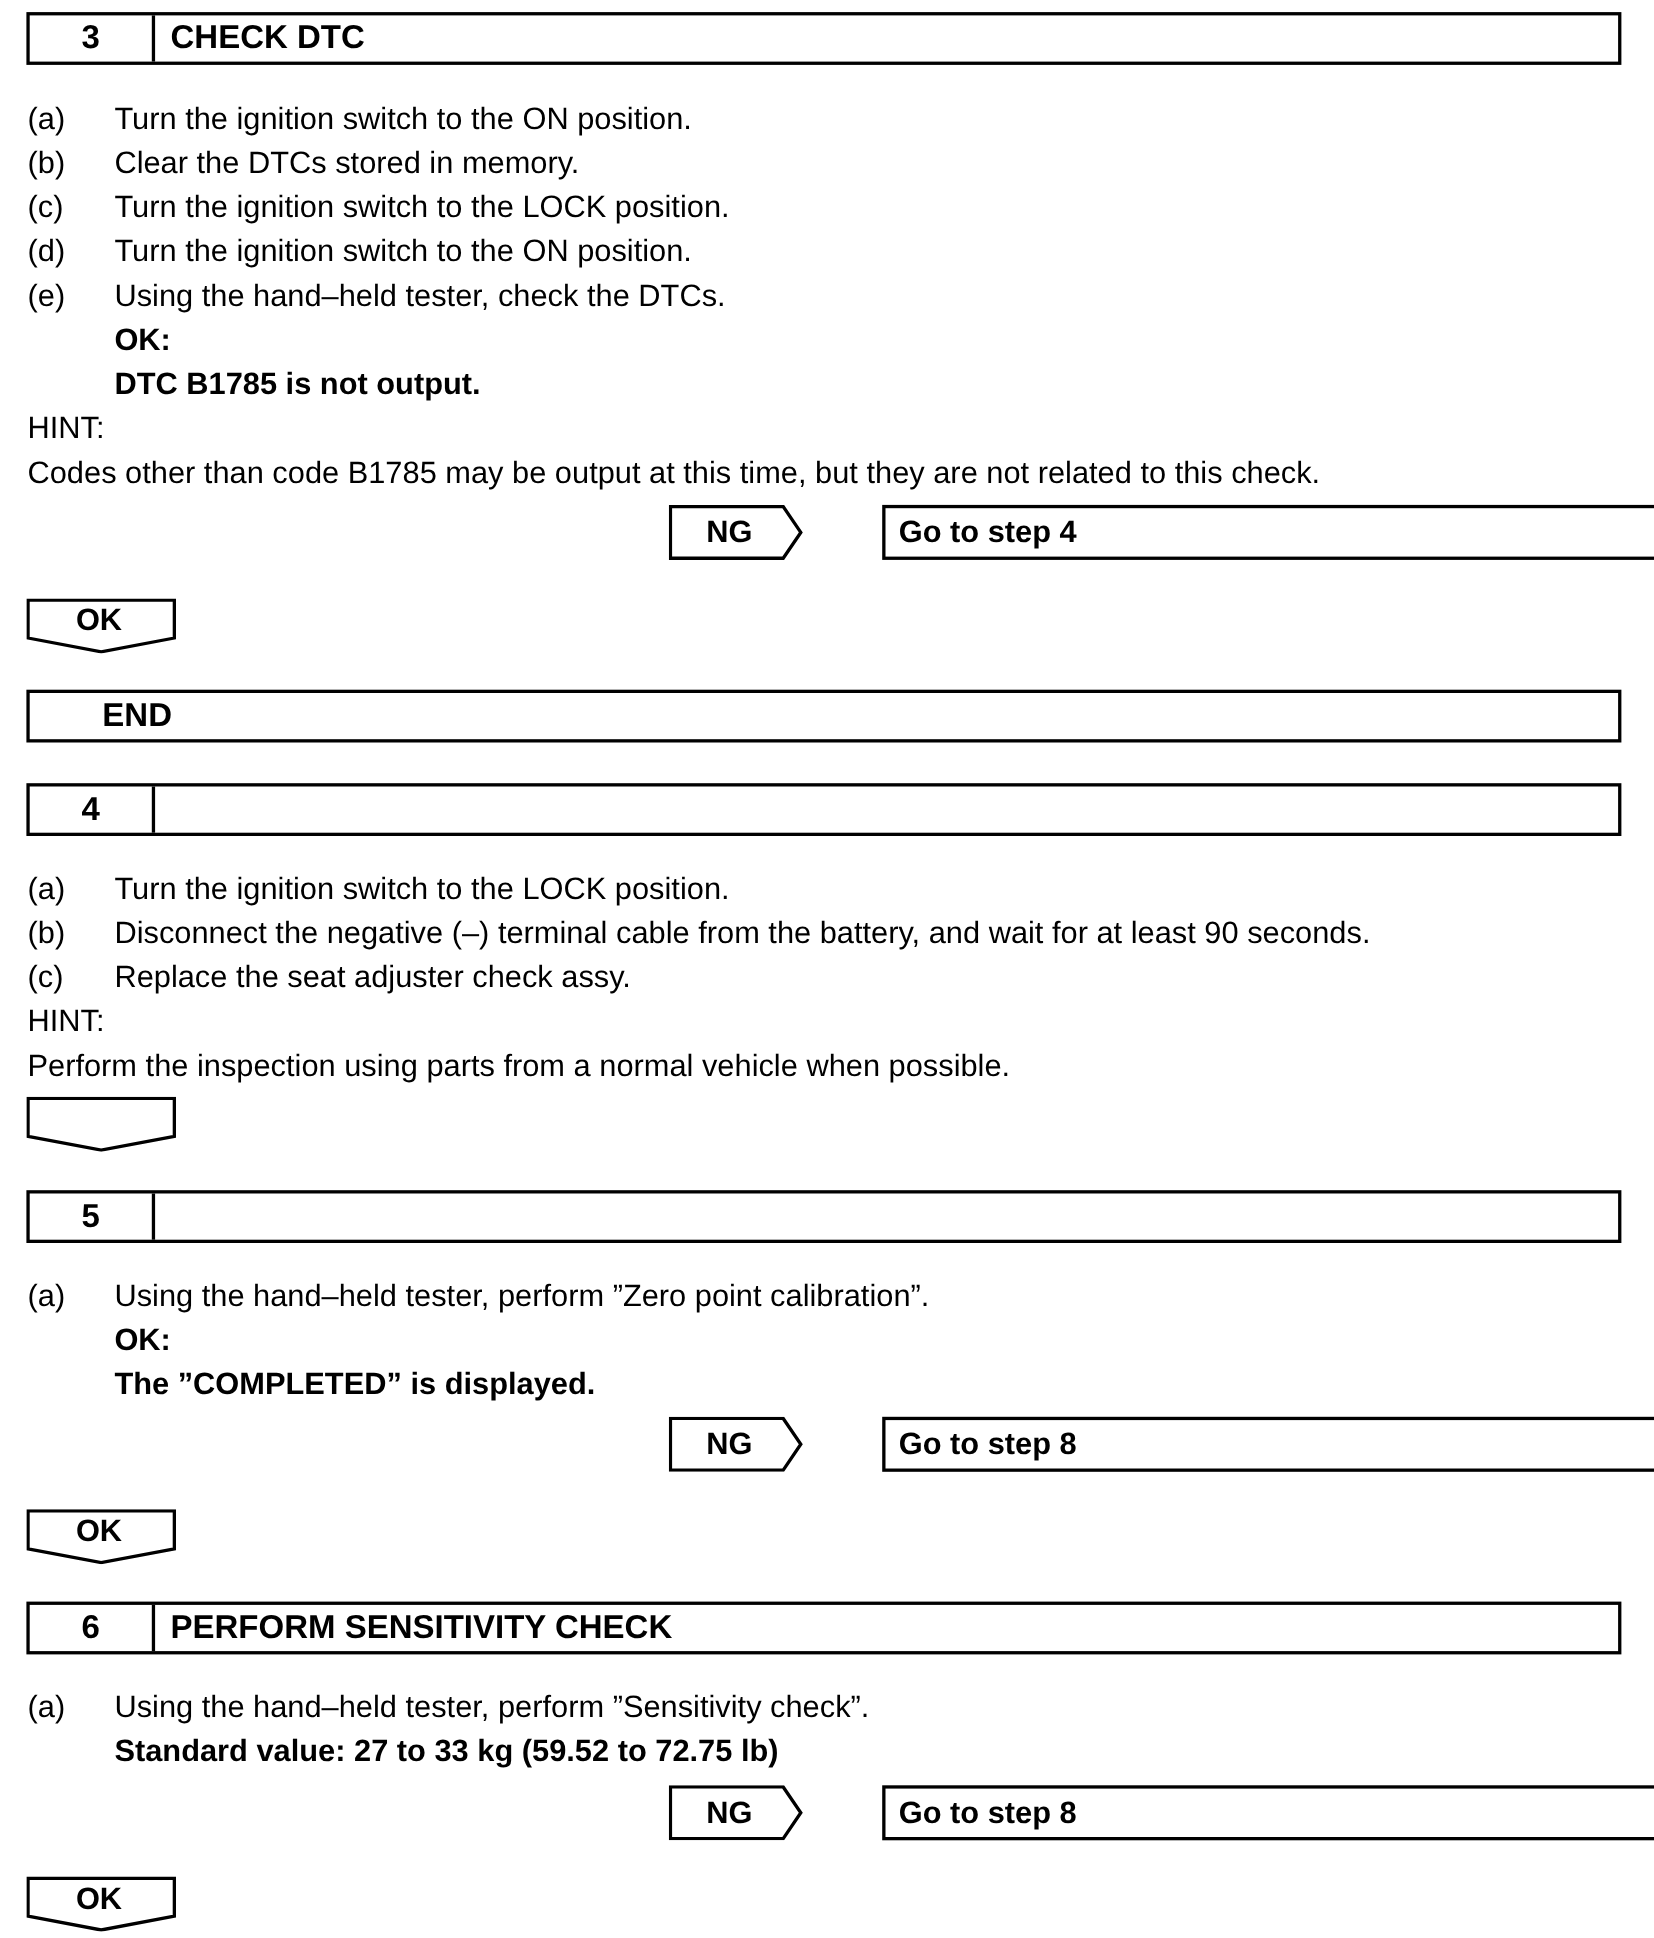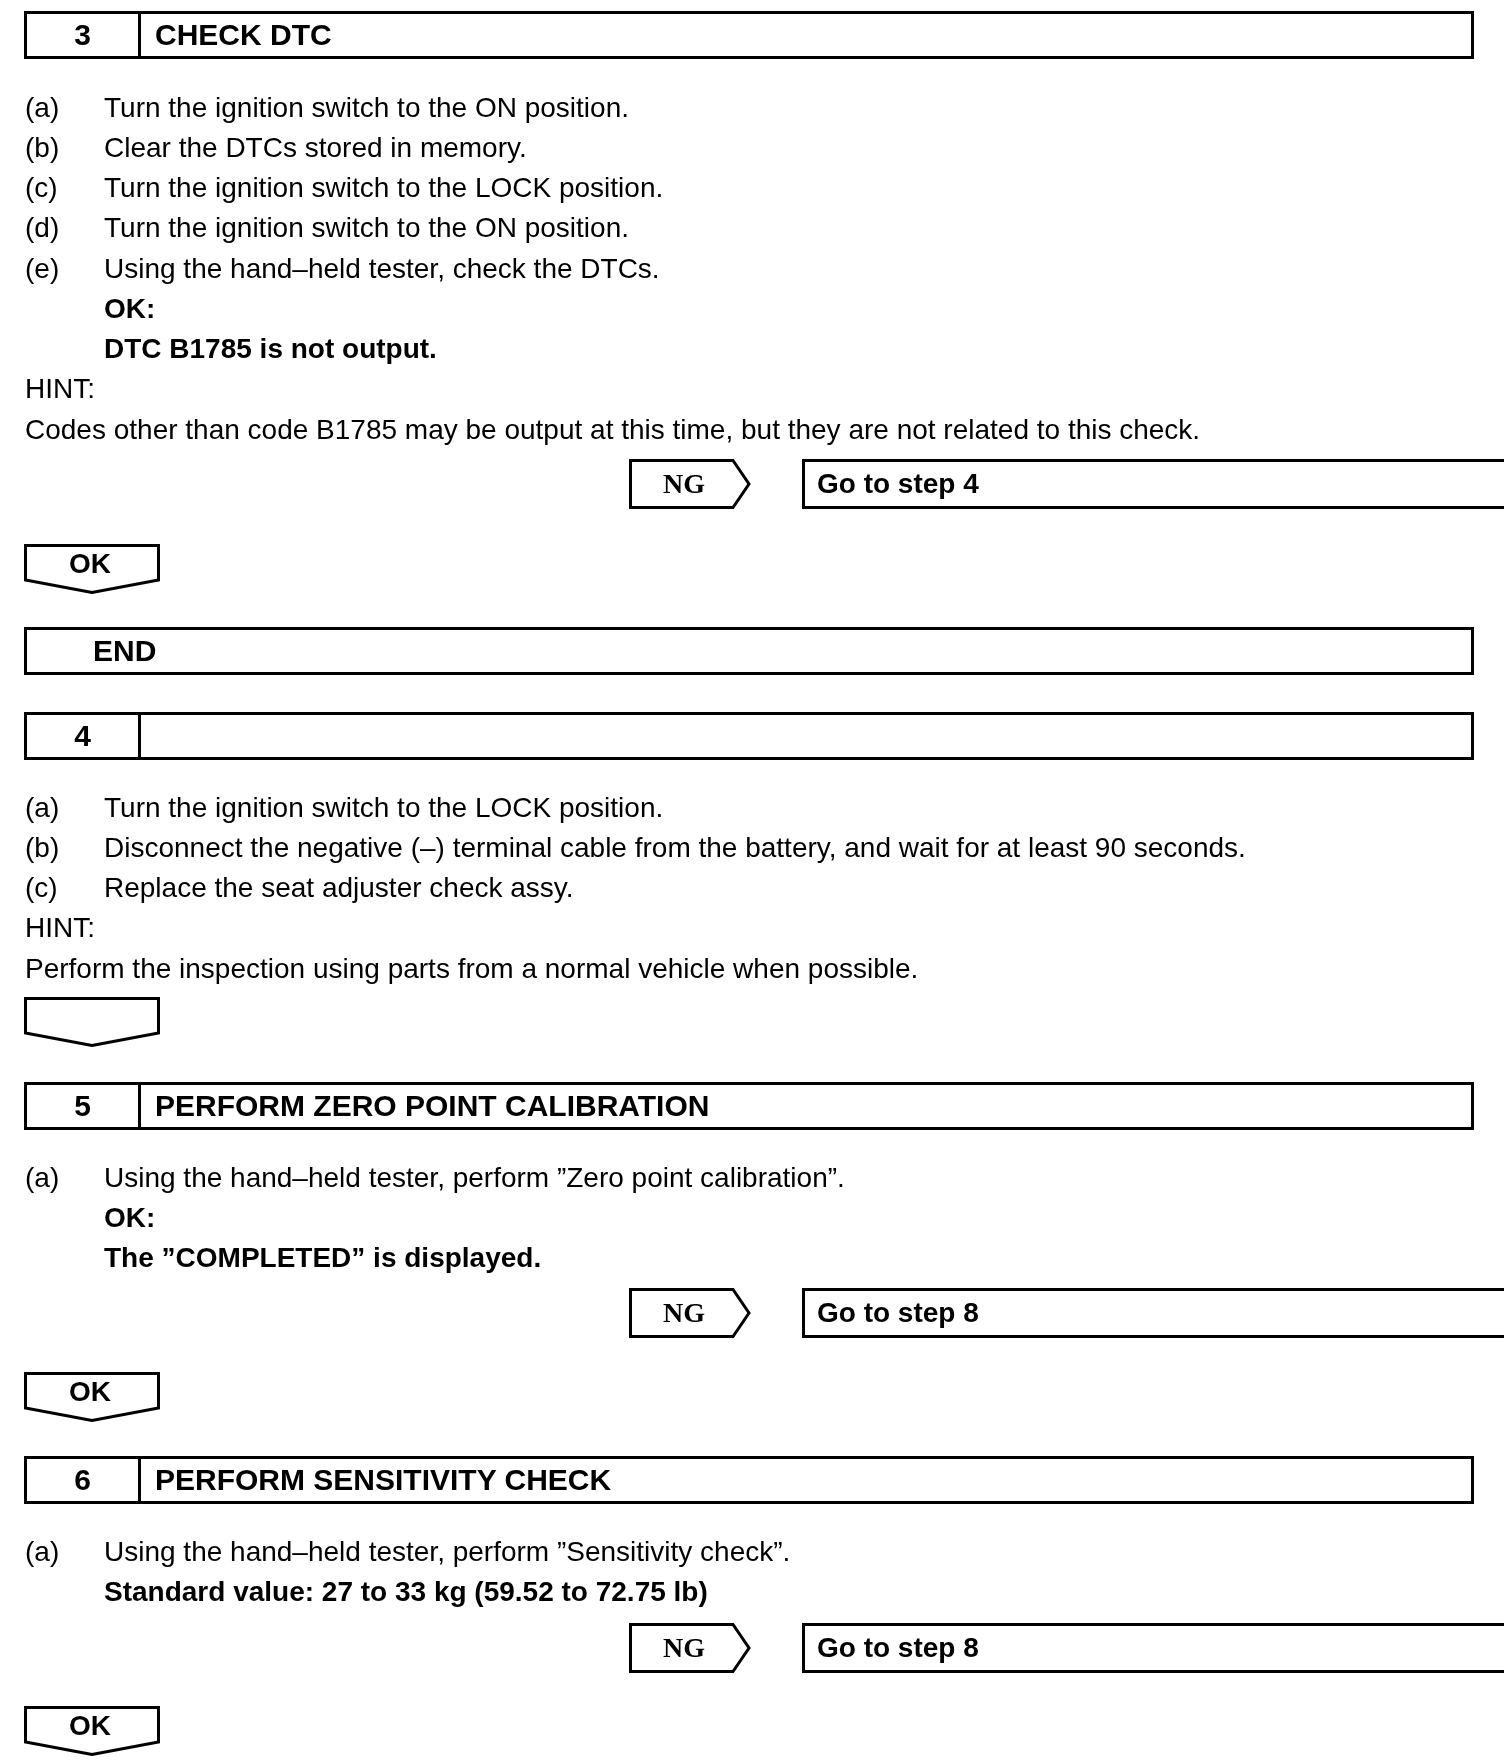--- a/index.html
+++ b/index.html
@@ -10,21 +10,21 @@
   .hdr .num { position: absolute; left: 0; top: 0; width: 114px; height: 100%;
               border-right: 3px solid #000; box-sizing: border-box;
               font-weight: bold; font-size: 30px; text-align: center; line-height: 42px; }
   .hdr .title { position: absolute; left: 128px; top: 0; font-weight: bold;
                 font-size: 30px; line-height: 42px; white-space: nowrap; }
   .hdr.end .title { left: 28px; margin-left: 38px; }
   .line { position: absolute; font-size: 28px; line-height: 36px; white-space: nowrap; }
   .line .lbl { position: absolute; left: 0; }
   .line .txt { position: absolute; left: 79px; }
   .bold { font-weight: bold; }
-  .ng { position: absolute; left: 629px; width: 124px; height: 50px; font-family: Liberation Serif, serif; }
+  .ng { position: absolute; left: 608px; width: 124px; height: 50px; }
   .ng svg { position: absolute; left: 0; top: 0; }
   .ng .ng-label { position: absolute; left: 0; width: 110px; top: 0; line-height: 50px;
                   text-align: center; font-weight: bold; font-size: 28px; }
   .goto { position: absolute; left: 758px; width: 718px; height: 50px;
           border: 3px solid #000; box-sizing: border-box; margin-left: 44px; }
   .goto span { position: absolute; left: 12px; top: 0; line-height: 44px;
                font-weight: bold; font-size: 28px; white-space: nowrap; }
   .okarrow { position: absolute; left: 24px; width: 138px; height: 50px; }
   .okarrow svg { position: absolute; left: 0; top: 0; }
   .okarrow span { position: absolute; left: 0; width: 132px; text-align: center; top: 2px;
@@ -105,21 +105,20 @@
 
 <div class="okarrow" style="top:997px;">
   <svg width="138" height="50" viewBox="0 0 138 50">
     <polygon points="1.5,1.5 134.5,1.5 134.5,36 68,48.5 1.5,36" fill="#fff" stroke="#000" stroke-width="3"></polygon>
   </svg>
   <span></span>
 </div>
 
 <div class="hdr" style="top:1082px;">
   <div class="num">5</div>
-  <div class="title">PERFORM ZERO POINT CALIBRATION</div>
 </div>
 
 <div class="line" style="left:25px; top:1160px;">
   <span class="lbl">(a)</span>
   <span class="txt">Using the hand–held tester, perform ”Zero point calibration”.</span>
 </div>
 <div class="line bold" style="left:104px; top:1200px;">OK:</div>
 <div class="line bold" style="left:104px; top:1240px;">The ”COMPLETED” is displayed.</div>
 
 <div class="ng" style="top:1288px;">

